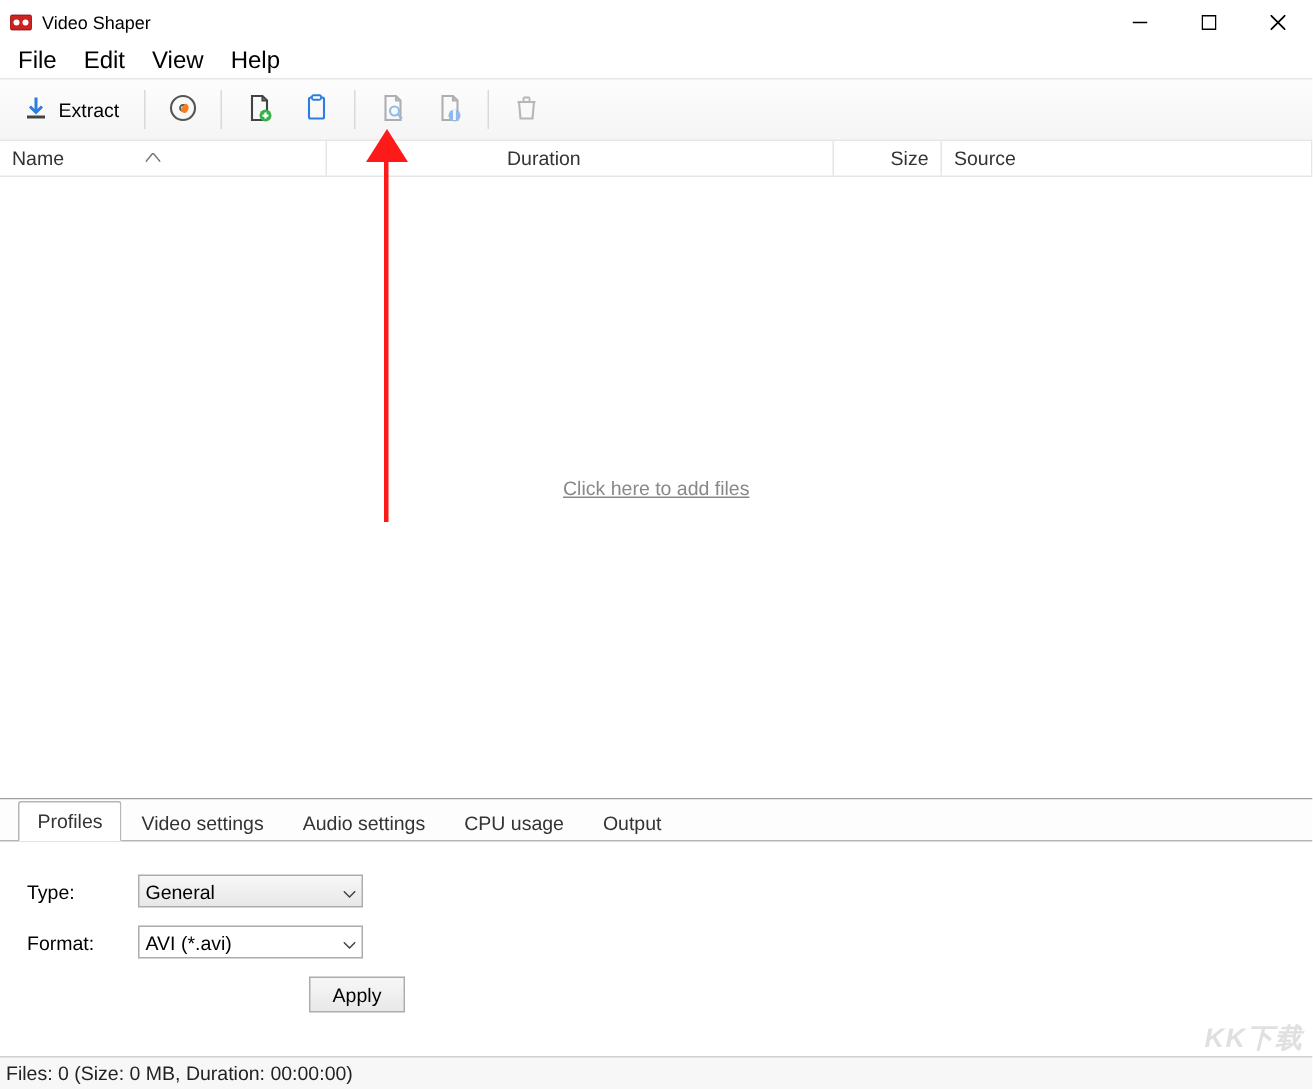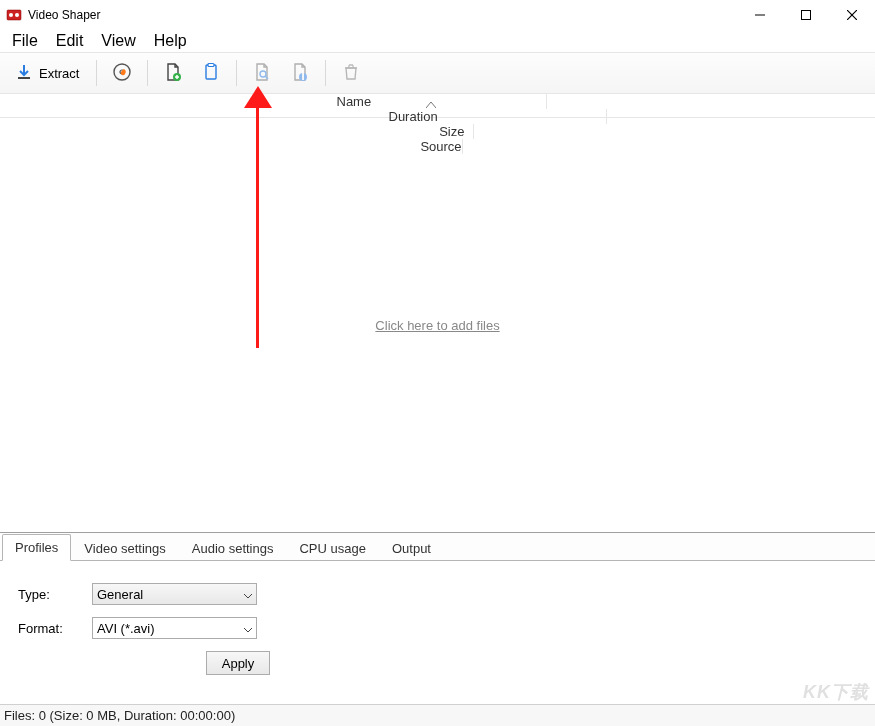--- a/index.html
+++ b/index.html
@@ -18,46 +18,46 @@
 
 
 .toolbar { height: 42px; border-top: 1px solid #e6e6e6; border-bottom: 1px solid #e6e6e6; background: linear-gradient(#fdfdfd, #f5f5f5); display: flex; align-items: center; padding: 0 6px; gap: 4px; }
 .tb-btn { height: 30px; display: flex; align-items: center; gap: 6px; padding: 0 8px; border: 1px solid transparent; border-radius: 3px; }
 .tb-btn.primary { border: 1px solid #7eb4ea; background: #e5f1fb; padding: 0 12px 0 8px; }
 .tb-btn-icon { height: 30px; width: 34px; display: flex; align-items: center; justify-content: center; }
 .tb-sep { width: 1px; height: 26px; background: #d9d9d9; margin: 0 4px; }
 .tb-label { font-size: 13px; color: #000; }
 
 
-.list-header { height: 24px; border-bottom: 1px solid #e6e6e6; display: flex; align-items: center; position: relative; font-size: 12px; color: #333; flex-direction: column; }
+.list-header { height: 24px; border-bottom: 1px solid #e6e6e6; display: flex; align-items: center; position: relative; font-size: 12px; color: #333; }
 .lh-col { padding-left: 8px; border-right: 1px solid #e6e6e6; height: 100%; display: flex; align-items: center; }
 .lh-name { width: 218px; position: relative; }
 .lh-dur { width: 338px; padding-left: 120px; }
 .lh-size { width: 72px; justify-content: flex-end; padding-right: 8px; }
 .lh-src { flex: 1; }
 .sort-arrow { position:absolute; right: 110px; top: 2px; }
 
 
 .list-body { height: 414px; display: flex; align-items: center; justify-content: center; position: relative; }
 .add-link { color: #888; text-decoration: underline; cursor: pointer; font-size: 13px; }
 
 
 .arrow-wrap { position: absolute; left: 238px; top: 86px; pointer-events: none; }
 .arrow-line { position: absolute; left: 18px; top: 18px; width: 0; height: 244px; border-left: 3px solid #ff1a1a; }
 .arrow-head { position: absolute; left: 6px; top: 0; }
 
 
 .tabs-area { border-top: 1px solid #9f9f9f; background: #fff; }
-.tabstrip { height: 28px; display: flex; align-items: flex-end; background: #fdfdfd; border-bottom: 1px solid #b5b5b5; padding-left: 2px; }
+.tabstrip { height: 28px; display: flex; align-items: flex-end; background: #fdfdfd; border-bottom: 1px solid #b5b5b5; padding-left: 12px; }
 .tab { padding: 5px 12px; font-size: 13px; color: #333; border: 1px solid transparent; border-bottom: none; position: relative; top: 1px; }
 .tab.active { background: #fff; border: 1px solid #b5b5b5; border-bottom: 1px solid #fff; border-radius: 2px 2px 0 0; }
 .tab-panel { padding: 22px 18px 16px 18px; height: 140px; }
 .form-row { display: flex; align-items: center; margin-bottom: 12px; }
 .form-label { width: 74px; font-size: 13px; color: #000; }
-.form-select { width: 165px; height: 22px; border: 1px solid #acacac; background: linear-gradient(#f7f7f7,#e8e8e8); font-size: 12px; padding: 0 4px; display: flex; align-items: center; justify-content: space-between; }
+.form-select { width: 150px; height: 22px; border: 1px solid #acacac; background: linear-gradient(#f7f7f7,#e8e8e8); font-size: 12px; padding: 0 4px; display: flex; align-items: center; justify-content: space-between; }
 .form-select.light { background: #fff; }
 .apply-btn { width: 64px; height: 24px; margin-left: 188px; border: 1px solid #acacac; background: linear-gradient(#f7f7f7,#e8e8e8); display: flex; align-items: center; justify-content: center; font-size: 12px; }
 
 
 .statusbar { height: 22px; border-top: 1px solid #d0d0d0; display: flex; align-items: center; padding-left: 4px; font-size: 12px; color: #222; background: #f7f7f7; position: absolute; bottom: 0; left: 0; right: 0; }
 
 
 .watermark { position: absolute; right: 6px; bottom: 22px; color: #d9d9d9; font-size: 18px; font-weight: bold; font-style: italic; letter-spacing: 1px; opacity: .8; pointer-events:none; }
 .watermark-sub { position:absolute; right:12px; bottom:8px; color:#e4e4e4; font-size:10px; pointer-events:none;}
 </style>

